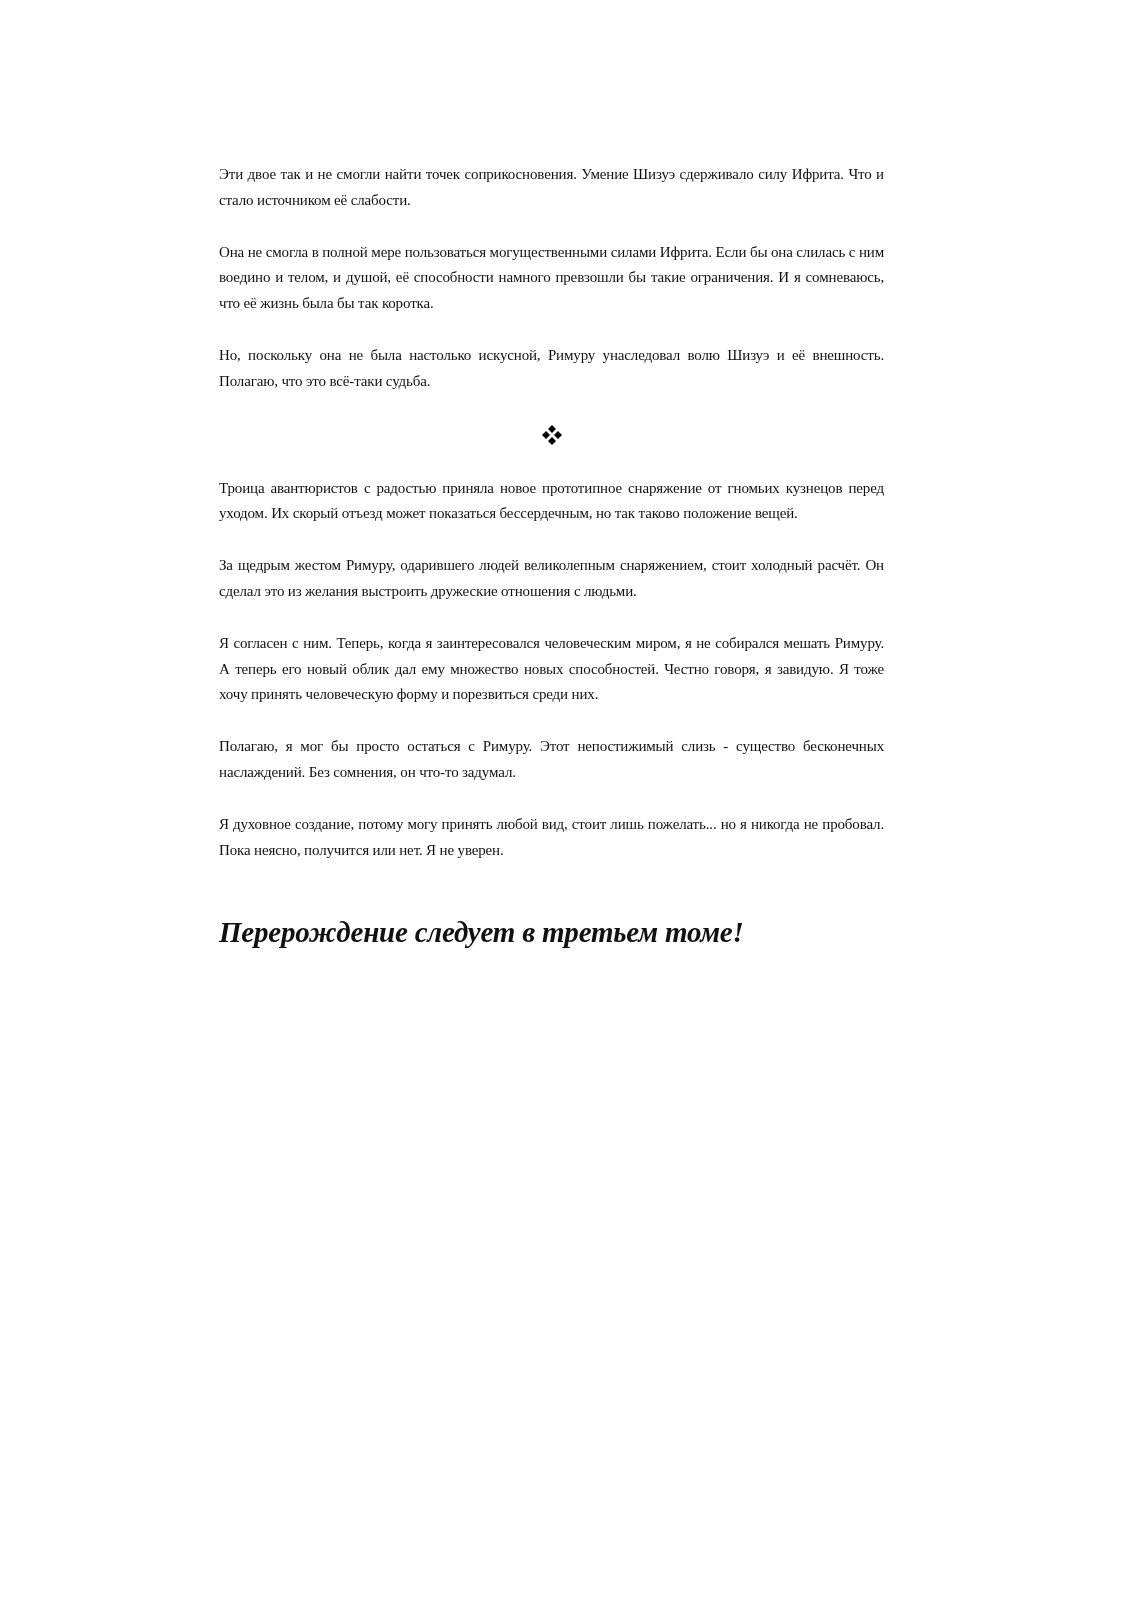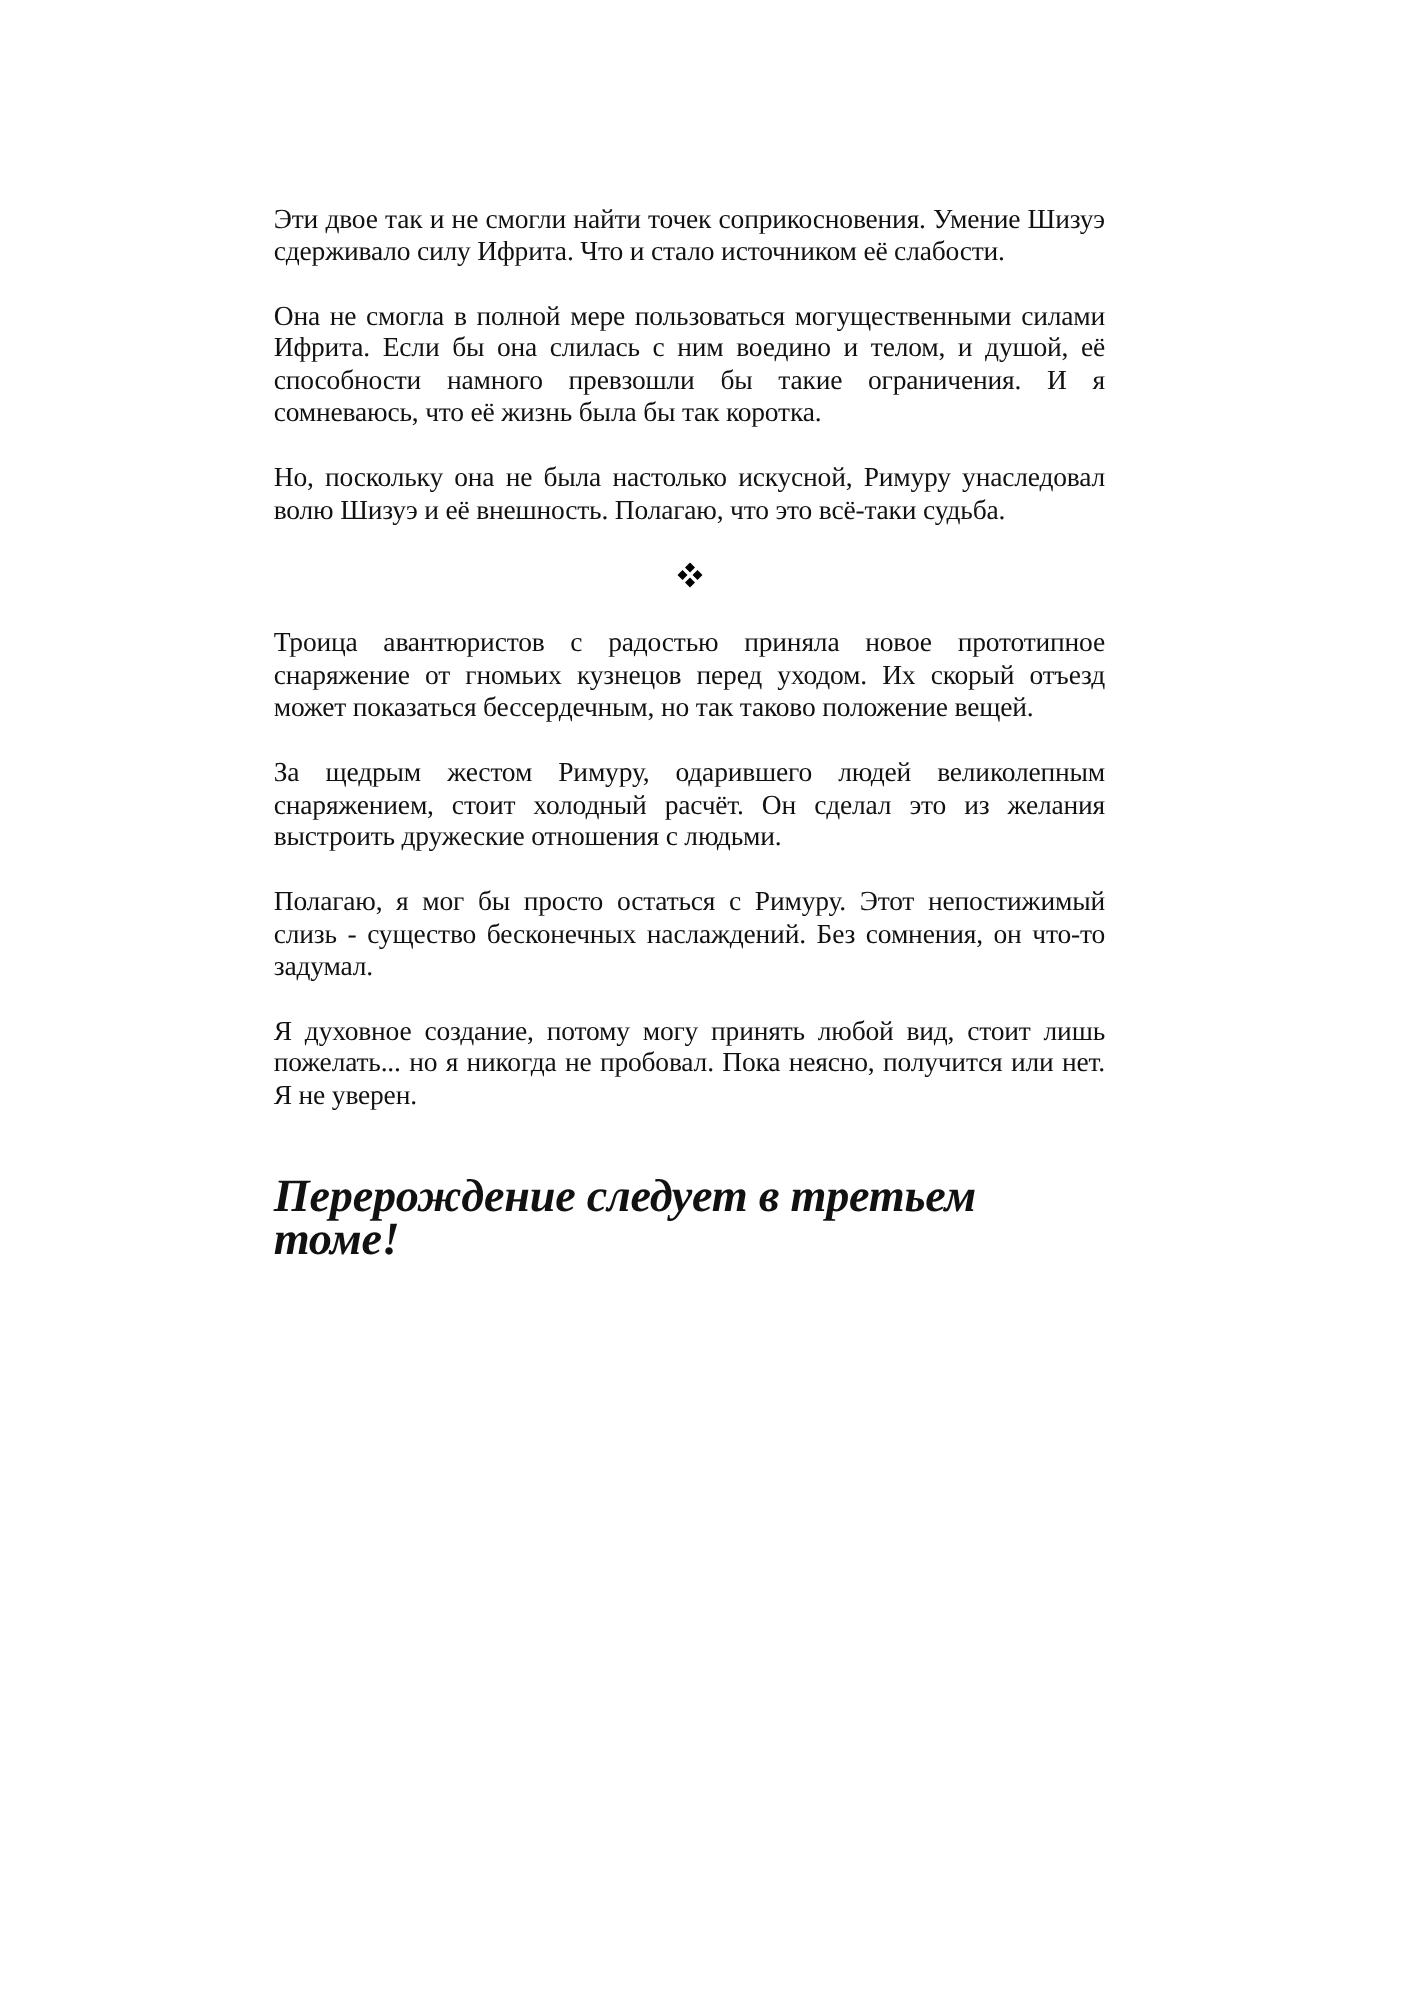--- a/index.html
+++ b/index.html
@@ -16,40 +16,40 @@
       color: #111111;
     }
     .page {
       position: absolute;
       left: 219px;
       top: 162px;
       width: 666px;
     }
     .para {
       margin: 0 1px 26px 0;
-      font-size: 22px;
+      font-size: 15px;
       line-height: 25.8px;
       text-align: justify;
       text-align-last: left;
       letter-spacing: -0.15px;
     }
     .separator {
       text-align: center;
       font-size: 22px;
       line-height: 24px;
       margin: 22px 0 30px 0;
       color: #000;
     }
     .separator svg {
       display: inline-block;
       vertical-align: middle;
     }
     .closing {
       margin-top: 52px;
-      font-size: 37px;
+      font-size: 29px;
       line-height: 34px;
       font-style: italic;
       font-weight: bold;
       color: #111;
       letter-spacing: -0.2px;
     }
   </style>
 </head>
 <body>
 
@@ -65,18 +65,19 @@
         <polygon points="11,1 15,5 11,9 7,5" fill="#000"></polygon>
         <polygon points="5,7 9,11 5,15 1,11" fill="#000"></polygon>
         <polygon points="17,7 21,11 17,15 13,11" fill="#000"></polygon>
         <polygon points="11,13 15,17 11,21 7,17" fill="#000"></polygon>
       </svg>
     </span>
   </div>
 
   <p class="para">Троица авантюристов с радостью приняла новое прототипное снаряжение от гномьих кузнецов перед уходом. Их скорый отъезд может показаться бессердечным, но так таково положение вещей.</p>
   <p class="para">За щедрым жестом Римуру, одарившего людей великолепным снаряжением, стоит холодный расчёт. Он сделал это из желания выстроить дружеские отношения с людьми.</p>
+  <p class="para">Я согласен с ним. Теперь, когда я заинтересовался человеческим миром, я не собирался мешать Римуру. А теперь его новый облик дал ему множество новых способностей. Честно говоря, я завидую. Я тоже хочу принять человеческую форму и порезвиться среди них.</p>
   <p class="para">Полагаю, я мог бы просто остаться с Римуру. Этот непостижимый слизь - существо бесконечных наслаждений. Без сомнения, он что-то задумал.</p>
   <p class="para">Я духовное создание, потому могу принять любой вид, стоит лишь пожелать... но я никогда не пробовал. Пока неясно, получится или нет. Я не уверен.</p>
 
   <div class="closing">Перерождение следует в третьем томе!</div>
 
 </div>
 
 </body></html>

